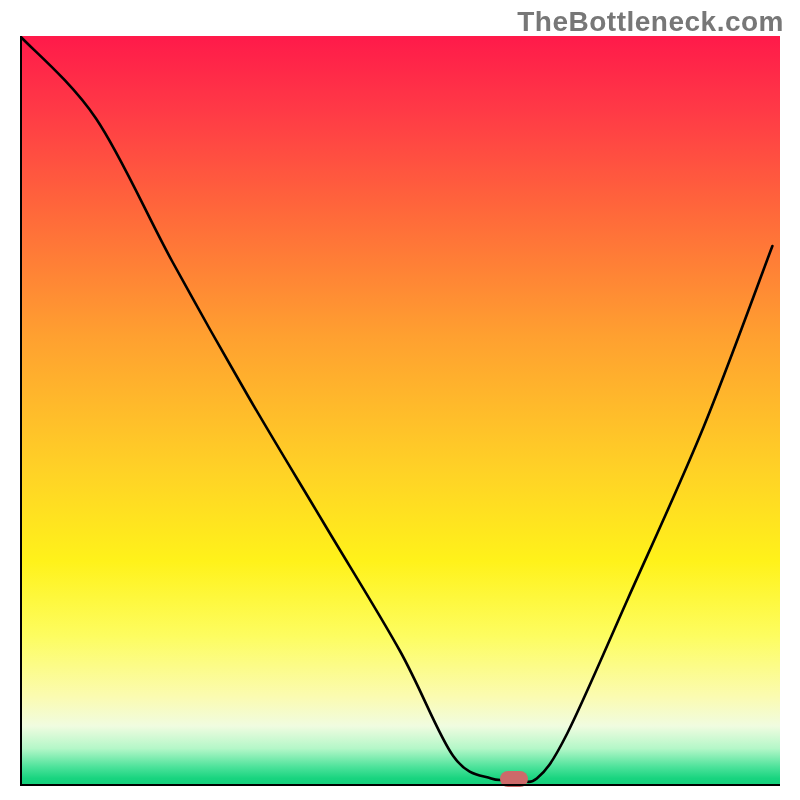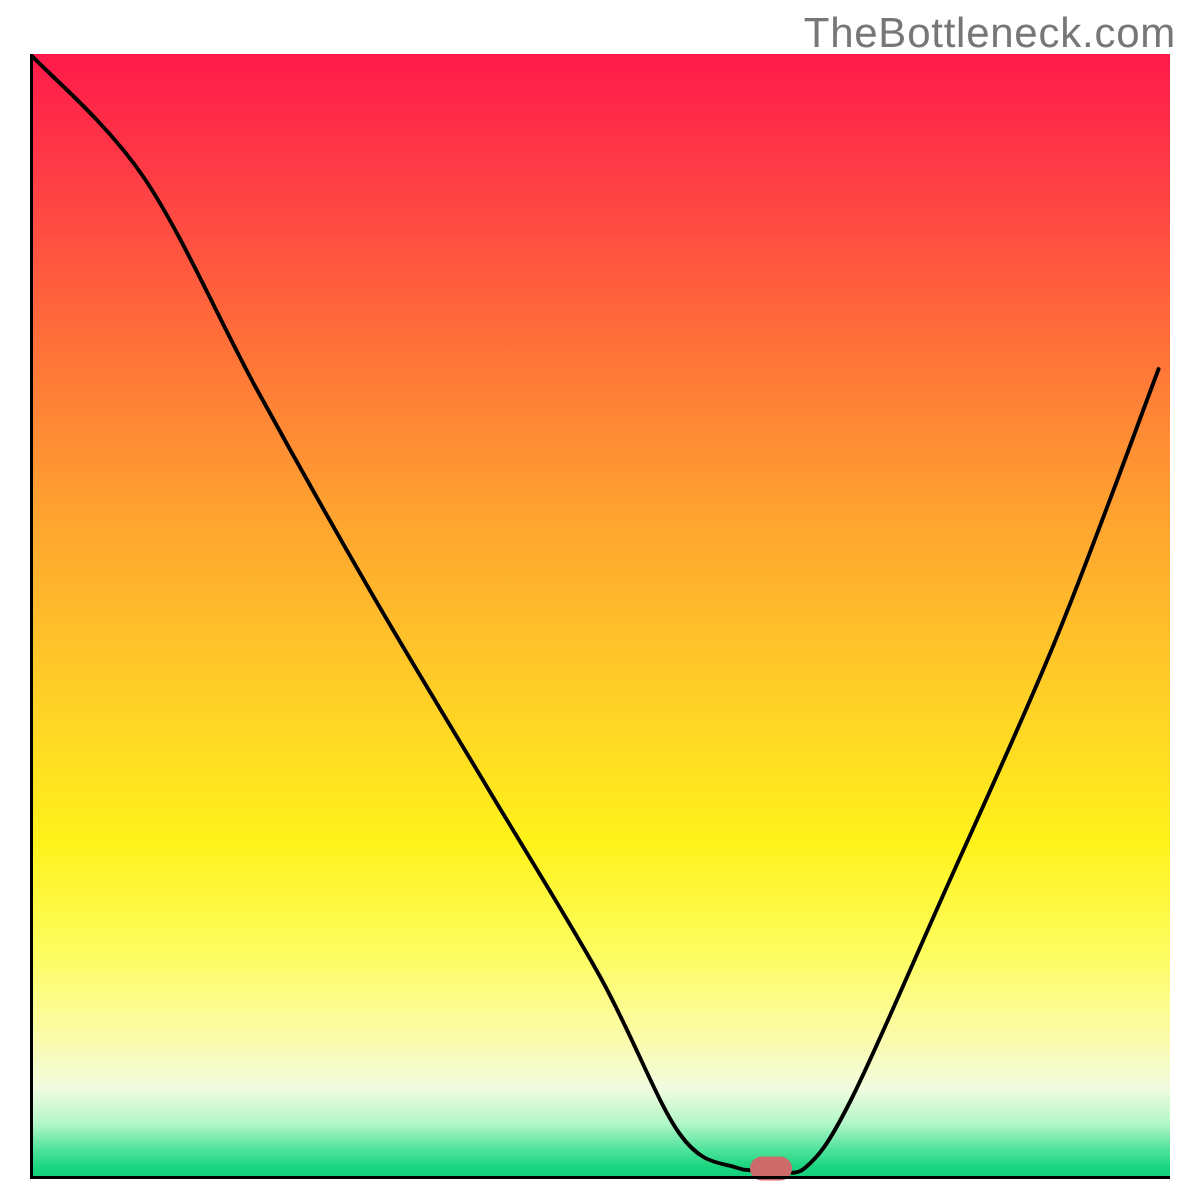--- a/index.html
+++ b/index.html
@@ -14,21 +14,21 @@
   .frame {
     position: relative;
     width: 800px;
     height: 800px;
   }
   .watermark {
     position: absolute;
     top: 6px;
     right: 16px;
     font-size: 28px;
-    font-weight: 400;
+    font-weight: 700;
     color: #777;
     letter-spacing: 0.5px;
     user-select: none;
   }
   .plot-area {
     position: absolute;
     left: 20px;
     top: 36px;
     width: 760px;
     height: 750px;

